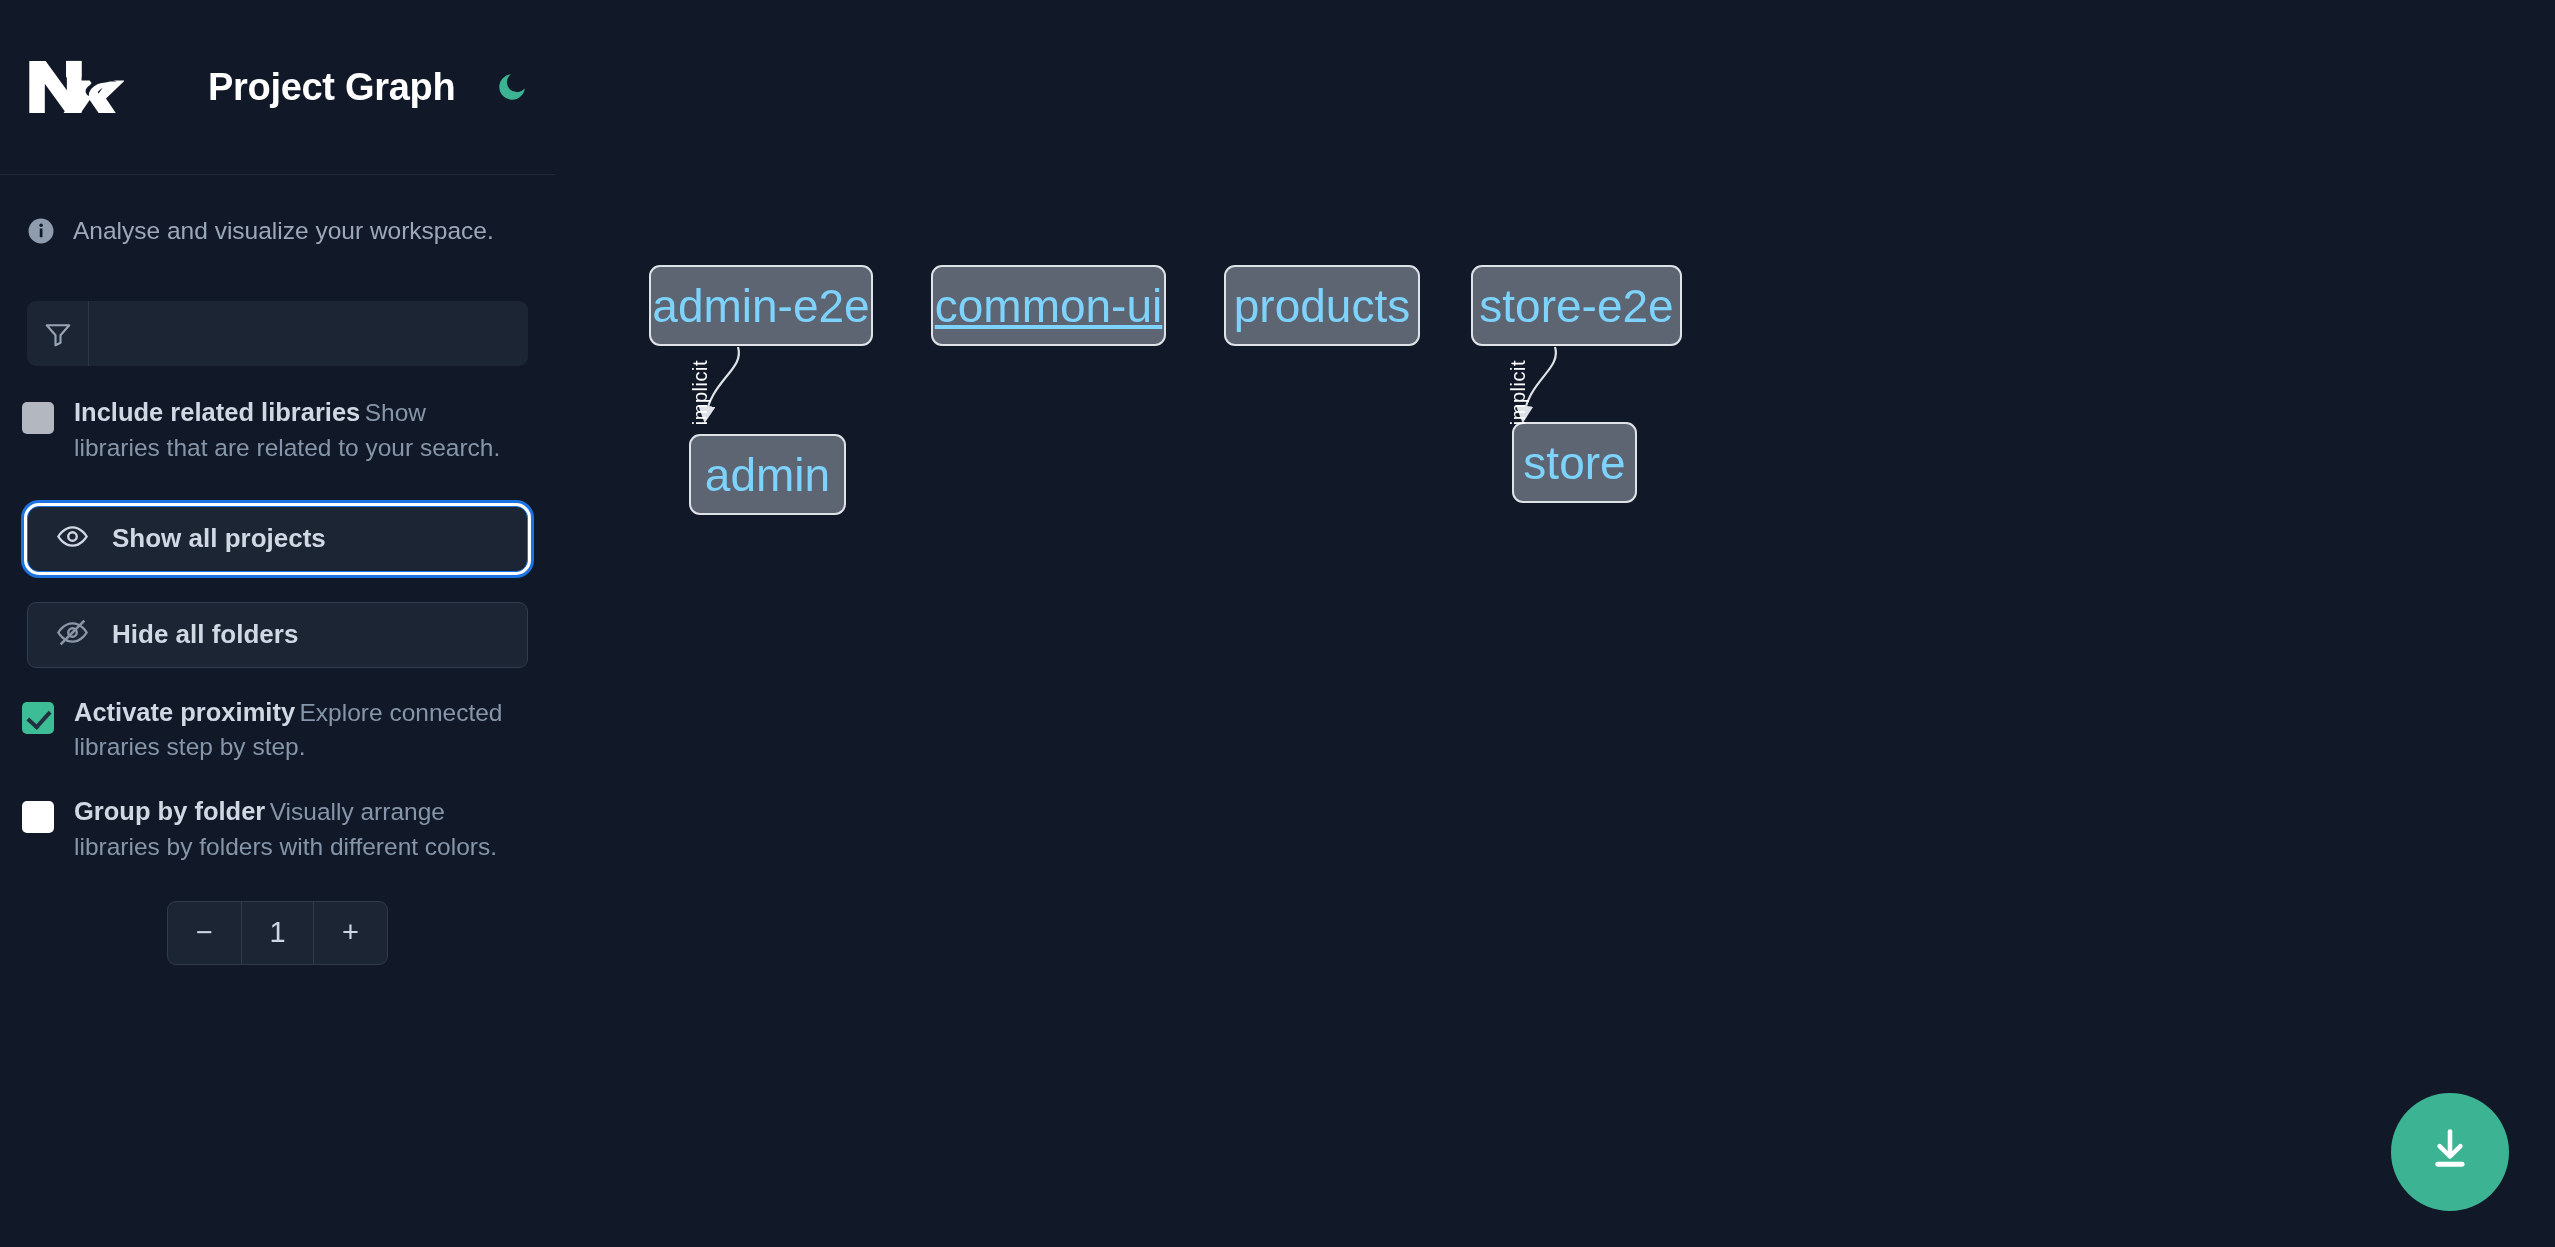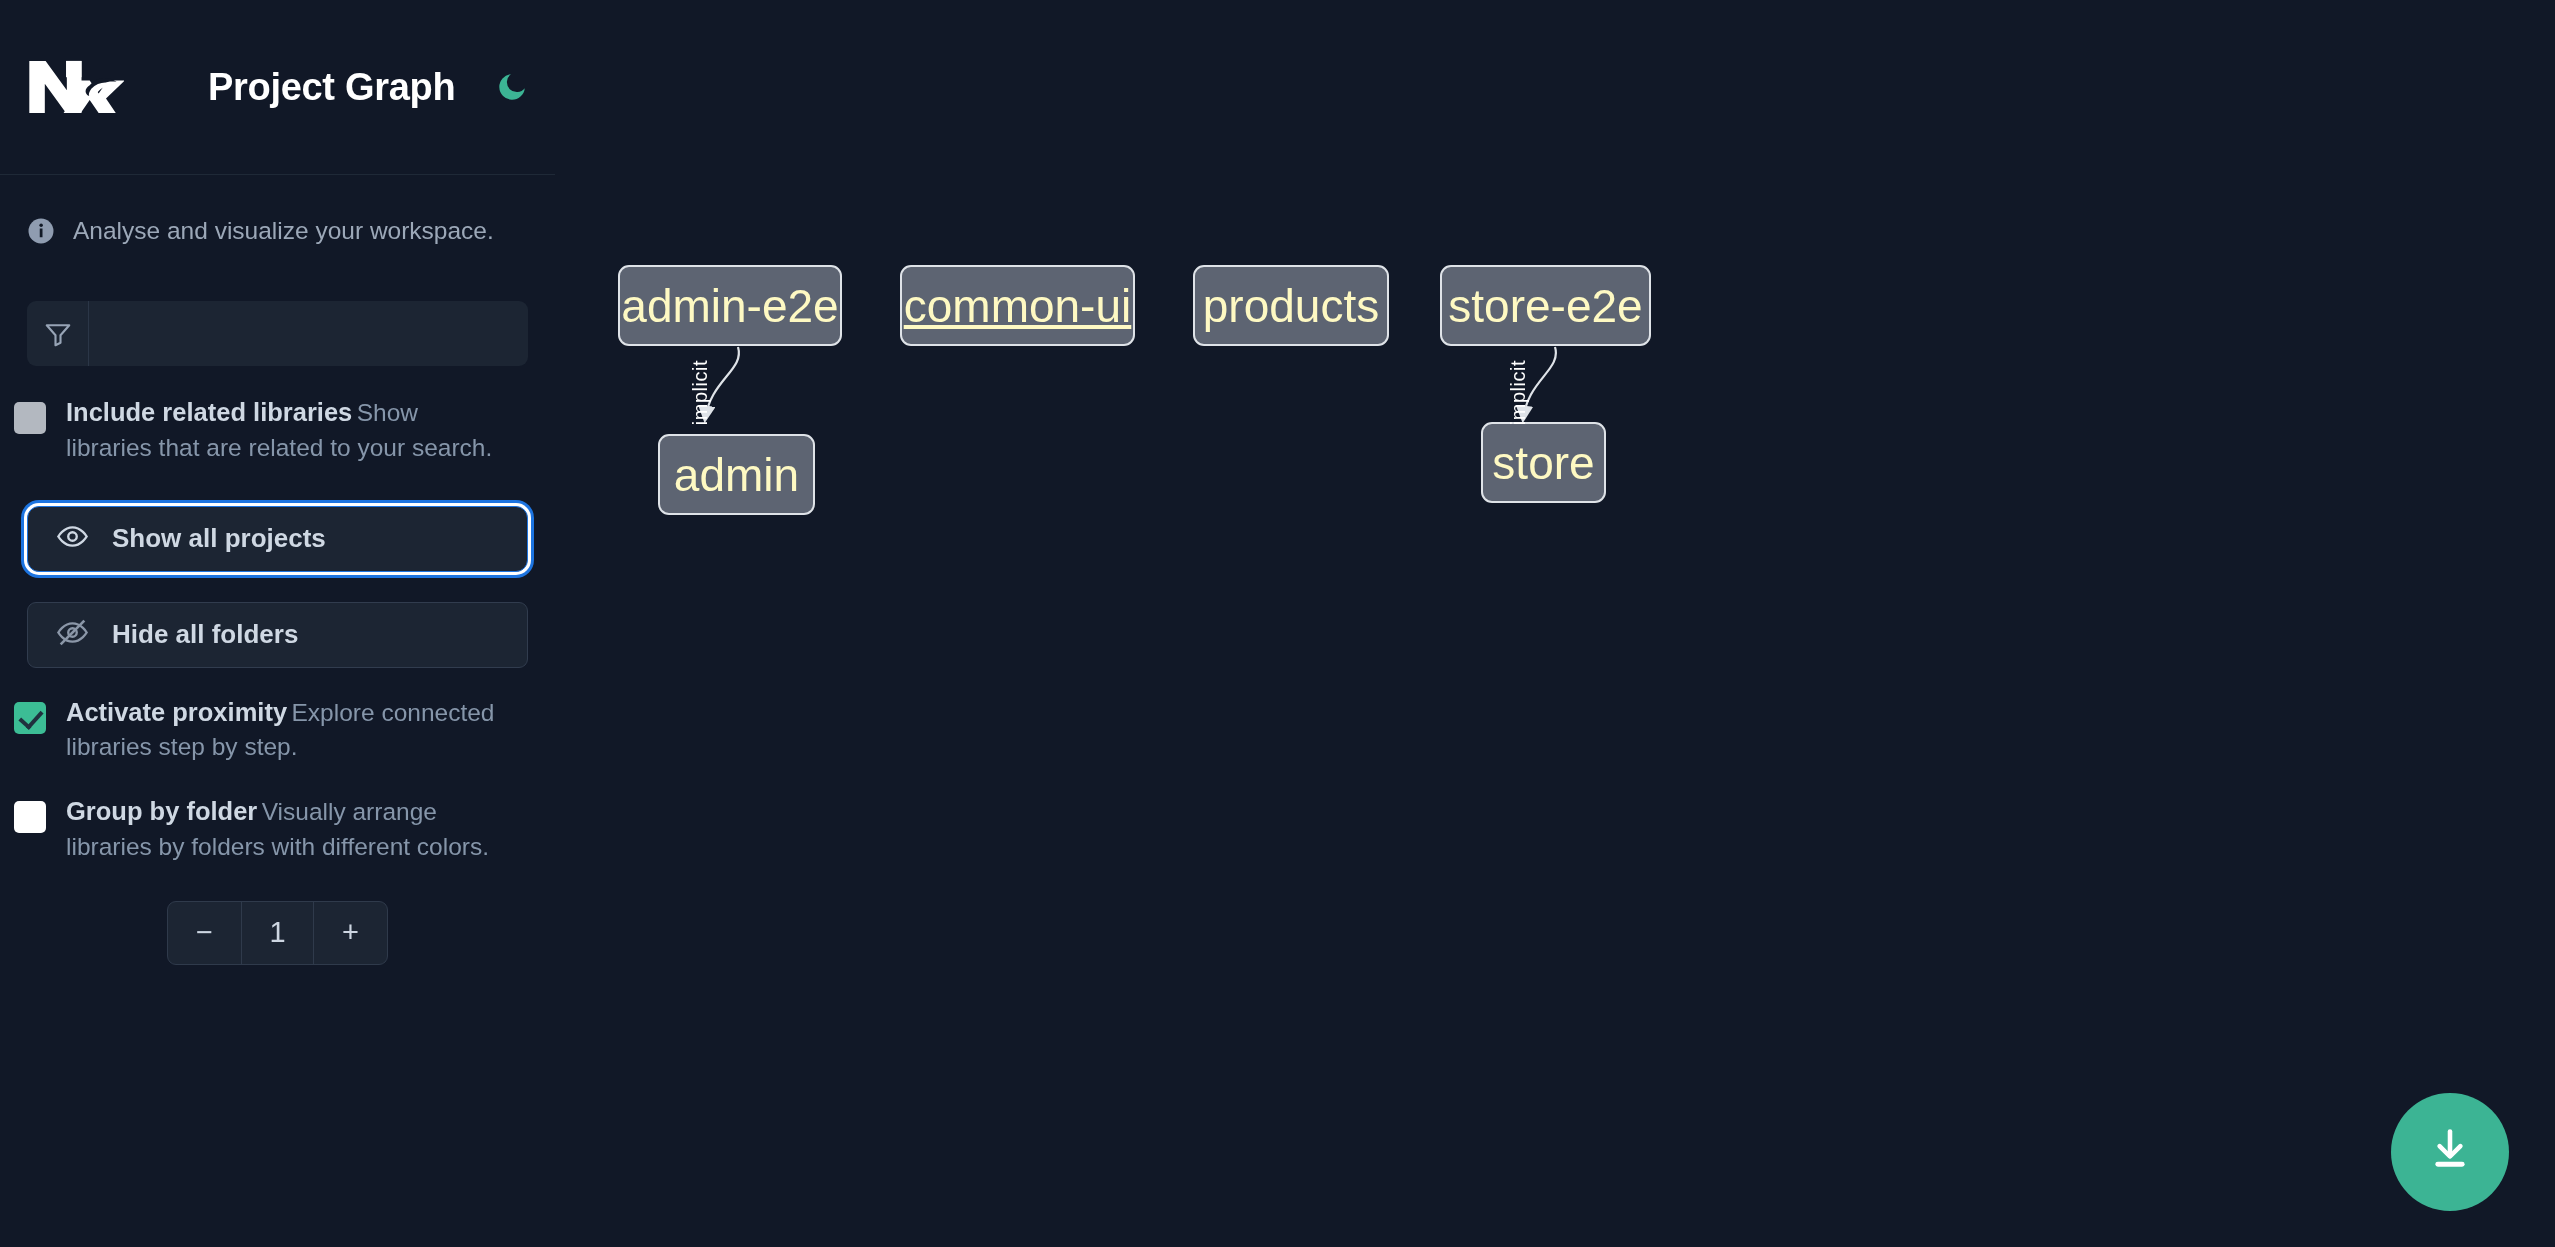--- a/index.html
+++ b/index.html
@@ -82,20 +82,21 @@
     font-family: "Liberation Sans", sans-serif;
     padding-left: 17px;
   }
   .search-input::placeholder { color: #8d9bac; }
 
   
   .option {
     display: flex;
     padding: 0 14px;
     margin-top: 30px;
+    margin-left: 8px;
   }
   .option.tight { margin-top: 28px; }
   .cb {
     flex: 0 0 32px;
     width: 32px; height: 32px;
     border-radius: 5px;
     margin-top: 6px;
     position: relative;
   }
   .cb.disabled { background: #b3b8c0; }
@@ -178,23 +179,24 @@
   }
   .graph-svg { position: absolute; inset: 0; width: 100%; height: 100%; }
   .node {
     position: absolute;
     background: #5d6472;
     border: 2.5px solid #dfe3e8;
     border-radius: 11px;
     display: flex;
     align-items: center;
     justify-content: center;
-    color: #fef9c3;
+    color: #7dd3fc;
     font-size: 46px;
     cursor: pointer;
+    margin-left: 31px;
   }
   .edge-label {
     position: absolute;
     color: #ffffff;
     font-size: 20px;
     writing-mode: vertical-rl;
     transform: rotate(180deg);
     letter-spacing: 0.5px;
   }
 

